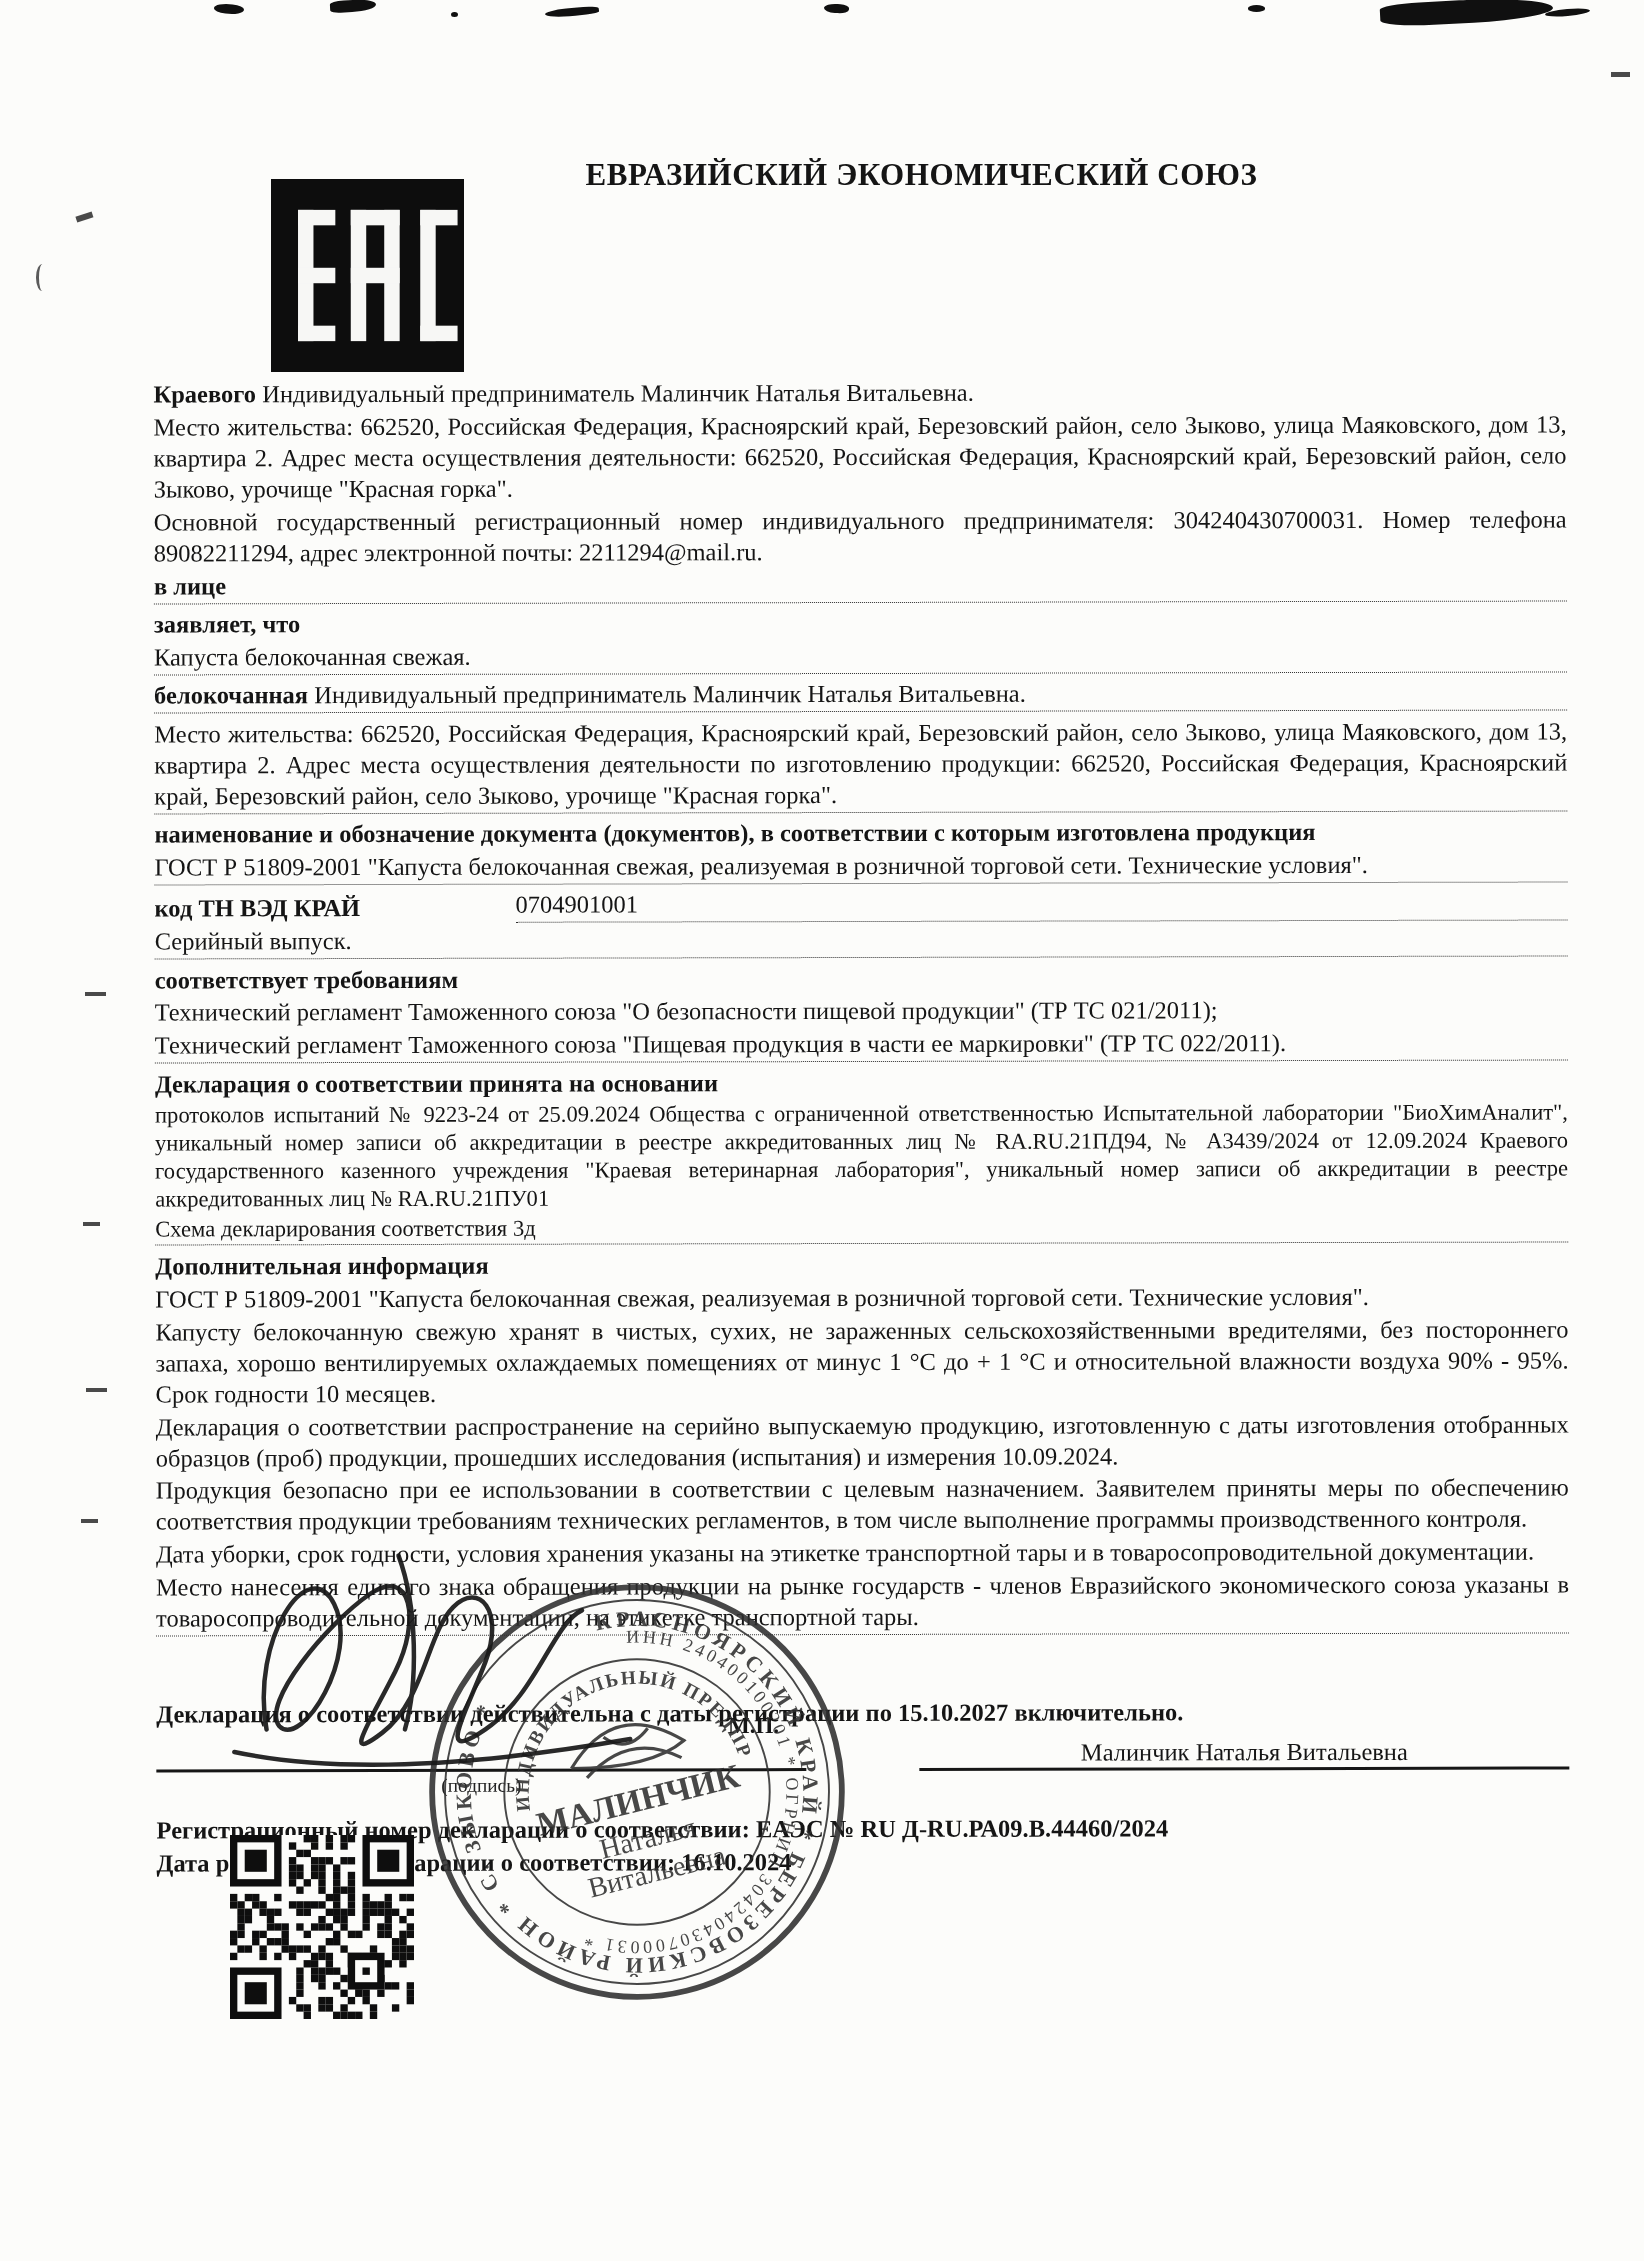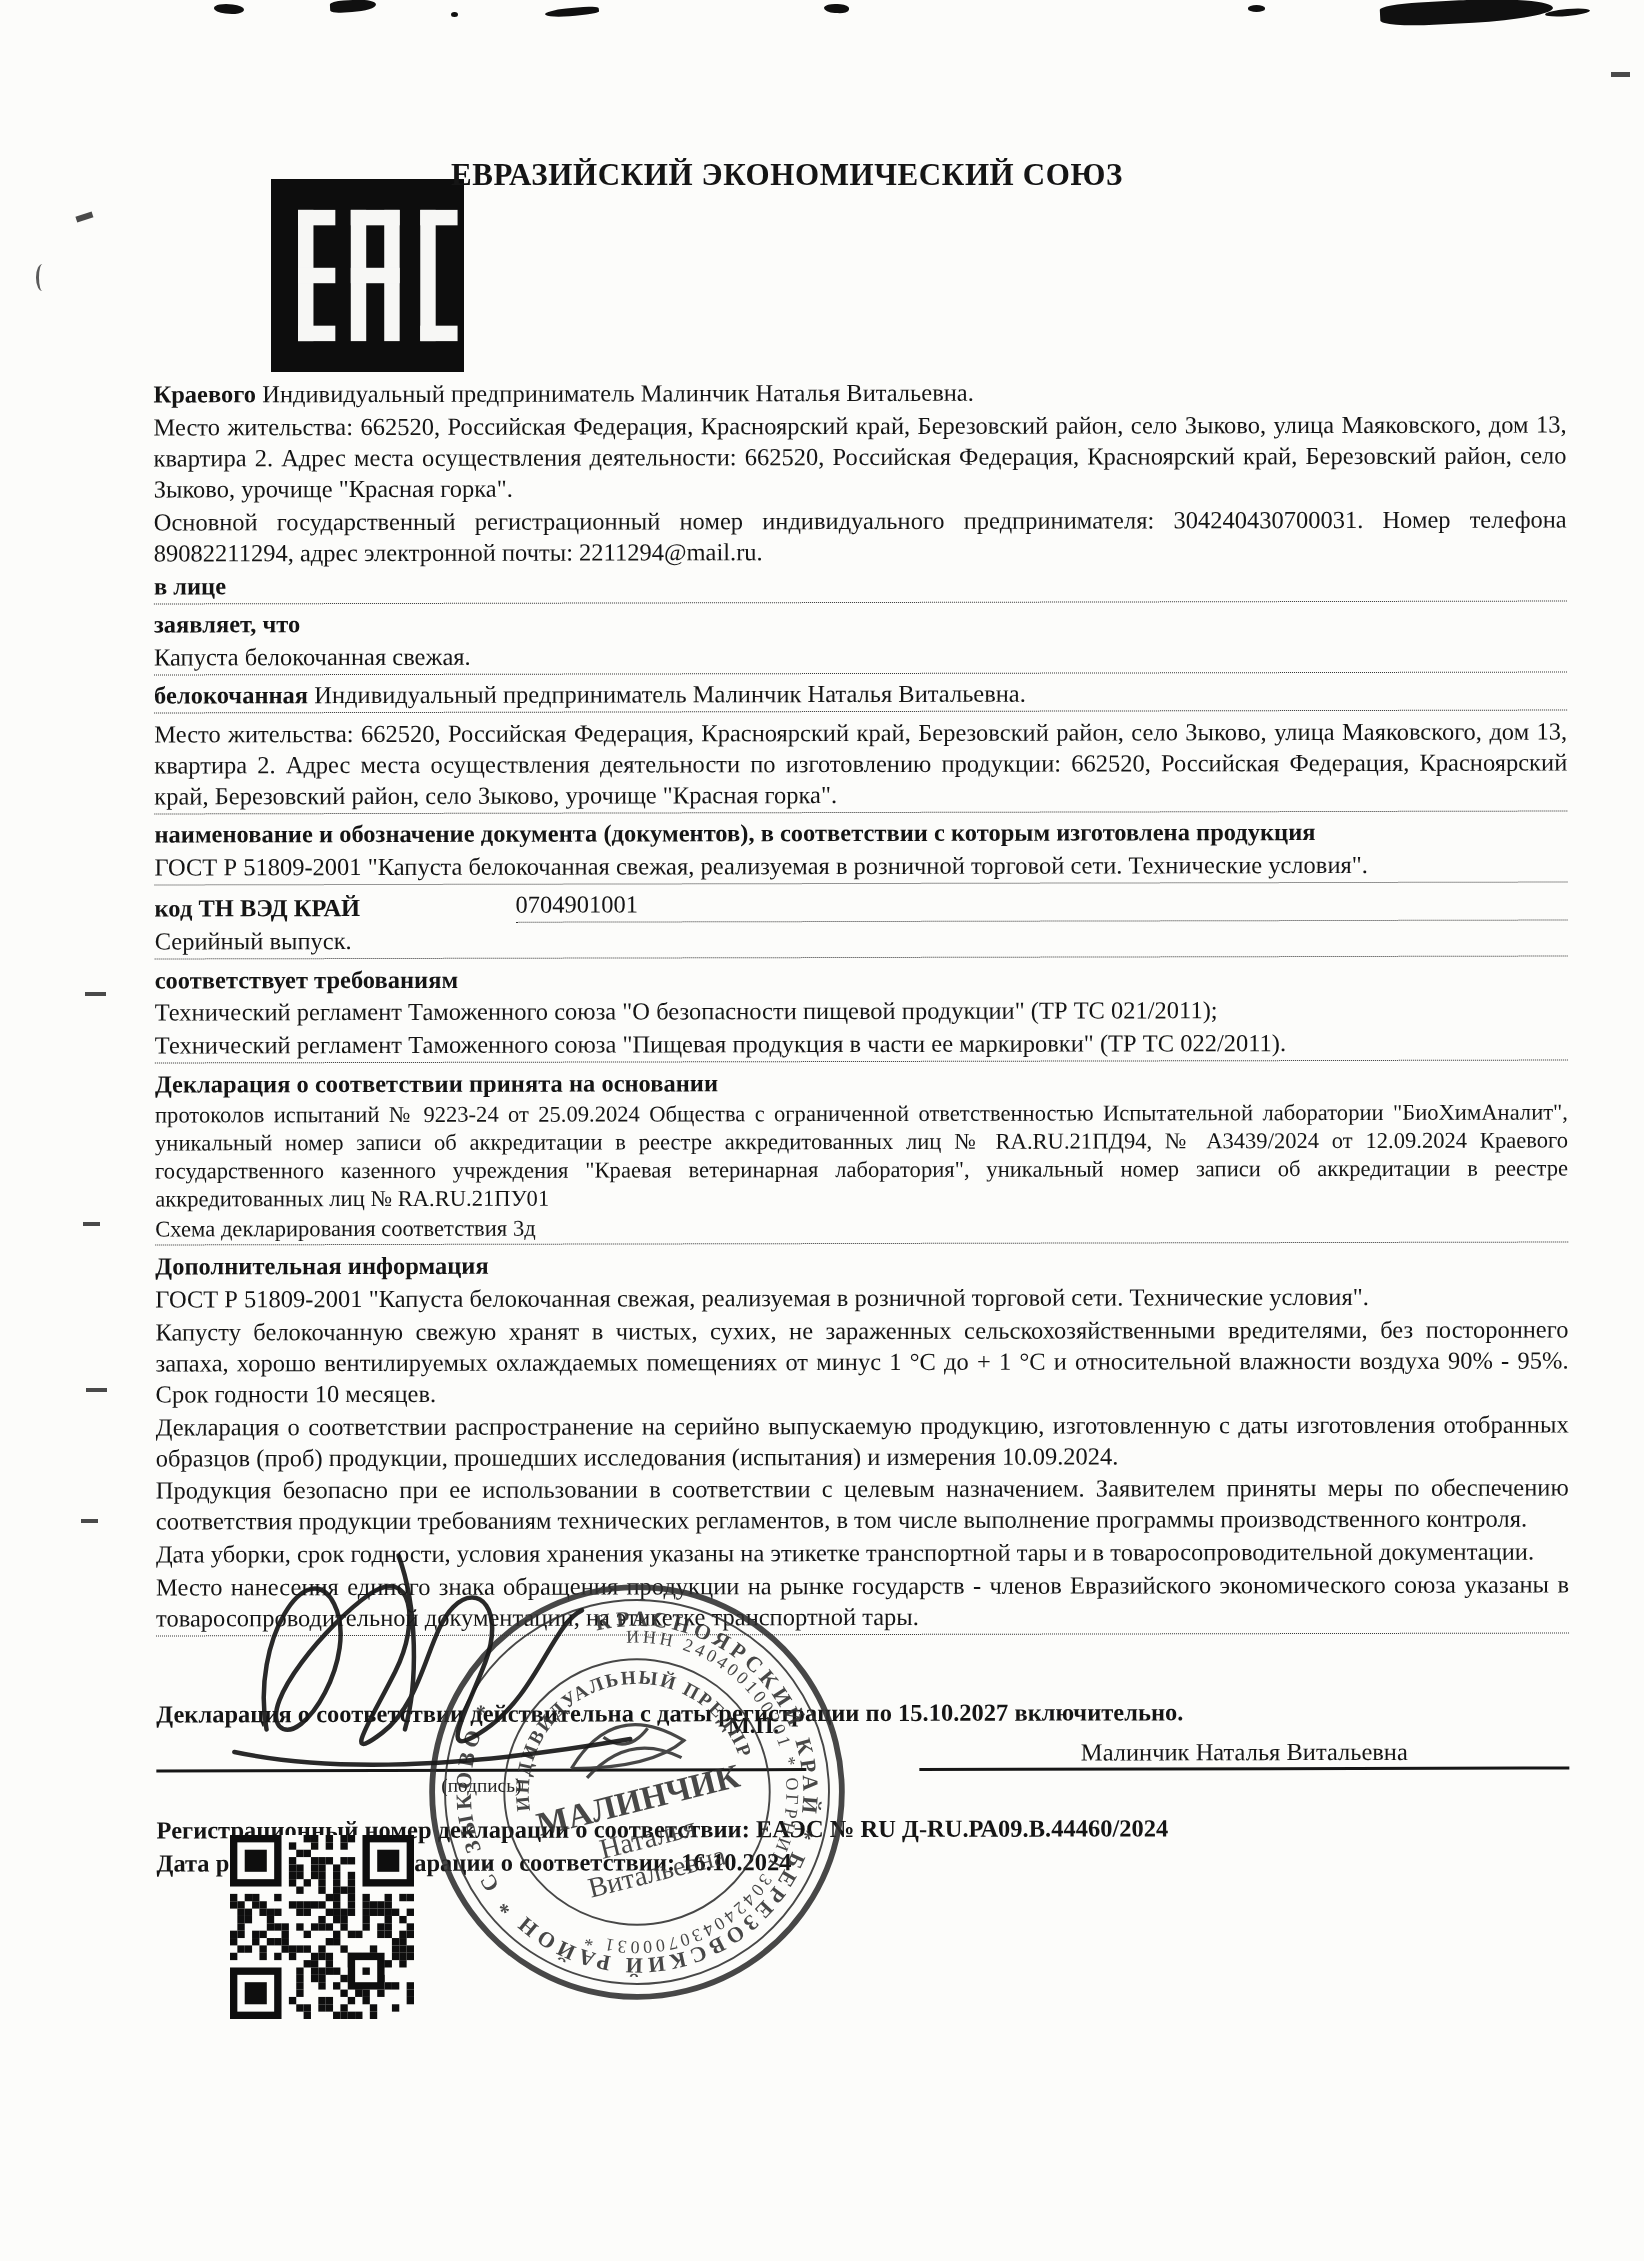--- a/index.html
+++ b/index.html
@@ -7,21 +7,21 @@
         font-family:"Liberation Serif",serif;color:#151515;overflow:hidden;}
   .content{position:absolute;left:155px;top:377px;width:1413px;transform:rotate(-0.12deg);}
   .p{font-size:24.5px;line-height:31px;margin:0 0 1.9px 0;}
   .j{text-align:justify;}
   .b{font-weight:bold;}
   .small{font-size:22.6px;line-height:28px;}
   .dot{border-bottom:1.9px dotted #2e2e2e;padding-bottom:1.9px;margin-bottom:4.5px;}
   .tnved{display:flex;align-items:flex-end;}
   .tnved .lbl{width:361px;font-weight:bold;}
   .tnved .code{flex:1;border-bottom:1.9px dotted #2e2e2e;padding-bottom:1.9px;}
-  .titlebox{position:absolute;left:451px;top:155px;width:941px;text-align:left;}
+  .titlebox{position:absolute;left:451px;top:155px;width:941px;text-align:center;}
   .titlebox .t{font-size:31px;font-weight:bold;line-height:40px;letter-spacing:0.6px;}
   .eac{position:absolute;left:271px;top:179px;}
   .validity{margin-top:62px;}
   .sigrow{display:flex;justify-content:space-between;margin-top:9px;}
   .sigcol{width:46%;}
   .signame{font-size:24.5px;line-height:31px;text-align:center;}
   .sigline{border-bottom:3.2px solid #161616;}
   .sigcap{font-size:19.3px;text-align:center;color:#222;padding-top:2.6px;}
   .reg{margin-top:17px;}
   .artifact{position:absolute;background:#101010;}

